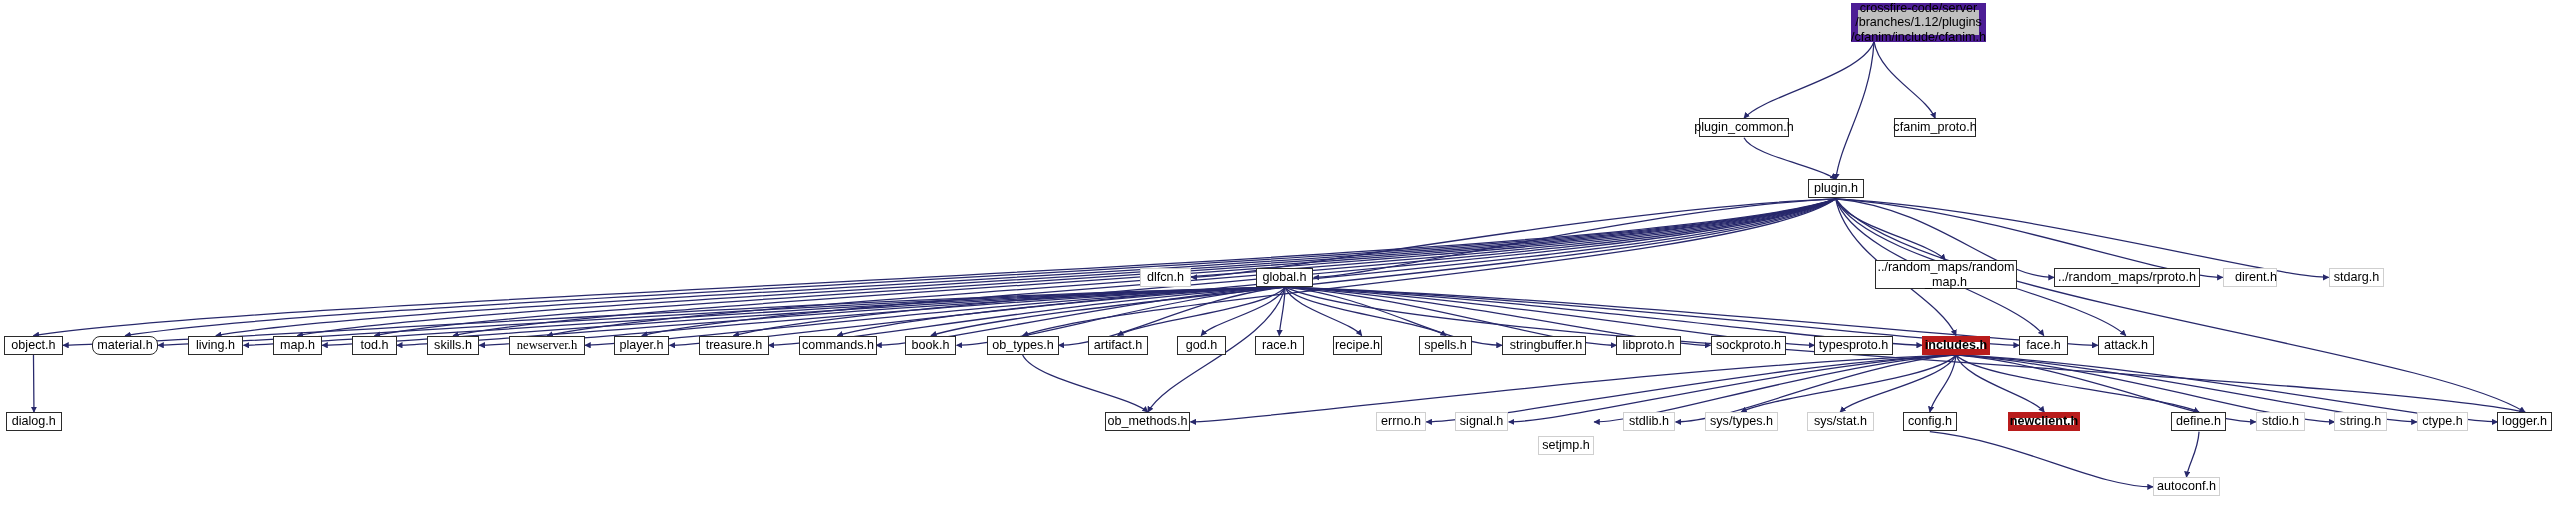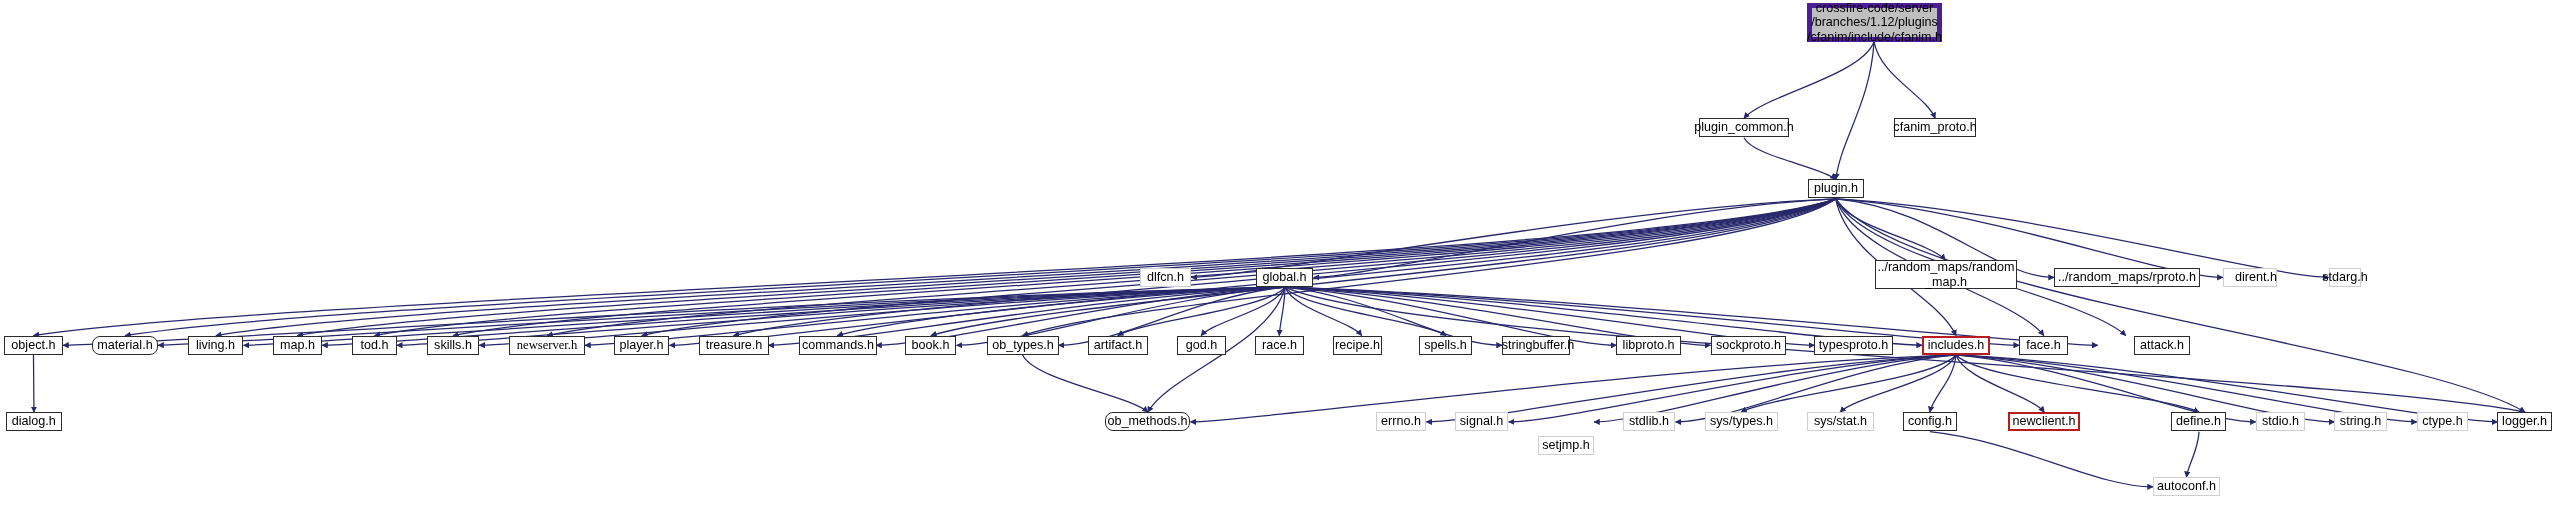--- a/index.html
+++ b/index.html
@@ -34,27 +34,29 @@
     line-height: 14.6px;
     color: #000000;
     background: #ffffff;
     border: 1px solid #2b2b2b;
     white-space: pre-line;
     padding: 0 3.9px;
     z-index: 5;
   }
   .node.root {
     background: #bfbfbf;
-    border: 5px solid #4c1d95;
+    border: 7px solid #4c1d95;
+    margin-left: 44px;
   }
   .node.sys {
     border: 1px solid #cfcfcf;
   }
   .node.red {
-    border: 2px solid #b91c1c;
+    border: 6px solid #b91c1c;
+    font-weight: bold;
   }
 </style>
 </head>
 <body>
 
 <div id="graph">
   <svg id="edges" viewBox="0 0 2655 531" preserveAspectRatio="none">
     <defs>
       <marker id="arrow" viewBox="0 0 10 10" refX="9" refY="5" markerWidth="5" markerHeight="5" orient="auto-start-reverse">
         <path d="M 0 0 L 10 5 L 0 10 z" fill="#27286b"></path>
@@ -139,47 +141,47 @@
 /cfanim/include/cfanim.h</div>
       <div class="node" style="left: 1699px; top: 118px; width: 90px; height: 19.4px;">plugin_common.h</div>
       <div class="node" style="left: 1894px; top: 118px; width: 82px; height: 19.4px;">cfanim_proto.h</div>
       <div class="node" style="left: 1808px; top: 179px; width: 56px; height: 19.4px;">plugin.h</div>
       <div class="node sys" style="left: 1140px; top: 268px; width: 51px; height: 19.4px;">dlfcn.h</div>
       <div class="node" style="left: 1256px; top: 268px; width: 57px; height: 19.4px;">global.h</div>
       <div class="node" style="left: 1875px; top: 260px; width: 142px; height: 29px;">../random_maps/random
 _map.h</div>
       <div class="node" style="left: 2054px; top: 268px; width: 146px; height: 19.4px;">../random_maps/rproto.h</div>
       <div class="node sys" style="left: 2223px; top: 268px; width: 54px; height: 19.4px; padding-left: 16px;">dirent.h</div>
-      <div class="node sys" style="left: 2329px; top: 268px; width: 32px; height: 19.4px;">stdarg.h</div>
+      <div class="node sys" style="left: 2329px; top: 268px; width: 55px; height: 19.4px;">stdarg.h</div>
       <div class="node" style="left: 3.9px; top: 336px; width: 59px; height: 19.4px;">object.h</div>
       <div class="node" style="left: 92px; top: 336px; width: 66px; height: 19.4px; border-radius: 8px;">material.h</div>
       <div class="node" style="left: 188px; top: 336px; width: 55px; height: 19.4px;">living.h</div>
       <div class="node" style="left: 273px; top: 336px; width: 49px; height: 19.4px;">map.h</div>
       <div class="node" style="left: 352px; top: 336px; width: 45px; height: 19.4px;">tod.h</div>
       <div class="node" style="left: 427px; top: 336px; width: 52px; height: 19.4px;">skills.h</div>
       <div class="node" style="left: 509px; top: 336px; width: 76px; height: 19.4px; font-family: Liberation Serif, serif;">newserver.h</div>
       <div class="node" style="left: 614px; top: 336px; width: 55px; height: 19.4px;">player.h</div>
       <div class="node" style="left: 699px; top: 336px; width: 70px; height: 19.4px;">treasure.h</div>
       <div class="node" style="left: 799px; top: 336px; width: 78px; height: 19.4px;">commands.h</div>
       <div class="node" style="left: 905px; top: 336px; width: 51px; height: 19.4px;">book.h</div>
       <div class="node" style="left: 987px; top: 336px; width: 72px; height: 19.4px;">ob_types.h</div>
       <div class="node" style="left: 1088px; top: 336px; width: 60px; height: 19.4px;">artifact.h</div>
       <div class="node" style="left: 1177px; top: 336px; width: 49px; height: 19.4px;">god.h</div>
       <div class="node" style="left: 1255px; top: 336px; width: 49px; height: 19.4px;">race.h</div>
       <div class="node" style="left: 1333px; top: 336px; width: 49px; height: 19.4px;">recipe.h</div>
       <div class="node" style="left: 1419px; top: 336px; width: 53px; height: 19.4px;">spells.h</div>
-      <div class="node" style="left: 1502px; top: 336px; width: 68px; height: 19.4px; padding-left: 8px;">stringbuffer.h</div>
+      <div class="node" style="left: 1502px; top: 336px; width: 84px; height: 19.4px; padding-left: 8px;">stringbuffer.h</div>
       <div class="node" style="left: 1616px; top: 336px; width: 65px; height: 19.4px;">libproto.h</div>
       <div class="node" style="left: 1711px; top: 336px; width: 75px; height: 19.4px;">sockproto.h</div>
       <div class="node" style="left: 1814px; top: 336px; width: 79px; height: 19.4px;">typesproto.h</div>
       <div class="node red" style="left: 1922px; top: 336px; width: 68px; height: 19.4px;">includes.h</div>
       <div class="node" style="left: 2019px; top: 336px; width: 49px; height: 19.4px;">face.h</div>
-      <div class="node" style="left: 2098px; top: 336px; width: 56px; height: 19.4px; margin-left: 36px;">attack.h</div>
+      <div class="node" style="left: 2098px; top: 336px; width: 56px; height: 19.4px;">attack.h</div>
       <div class="node" style="left: 5.8px; top: 412px; width: 56px; height: 19.4px;">dialog.h</div>
-      <div class="node" style="left: 1105px; top: 412px; width: 85px; height: 19.4px; border-radius: 8px;">ob_methods.h</div>
+      <div class="node" style="left: 1105px; top: 412px; width: 85px; height: 19.4px;">ob_methods.h</div>
       <div class="node sys" style="left: 1376px; top: 412px; width: 50px; height: 19.4px;">errno.h</div>
       <div class="node sys" style="left: 1455px; top: 412px; width: 53px; height: 19.4px;">signal.h</div>
       <div class="node sys" style="left: 1538px; top: 412px; width: 56px; height: 19.4px; margin-top: 24px;">setjmp.h</div>
       <div class="node sys" style="left: 1623px; top: 412px; width: 52px; height: 19.4px;">stdlib.h</div>
       <div class="node sys" style="left: 1705px; top: 412px; width: 73px; height: 19.4px;">sys/types.h</div>
       <div class="node sys" style="left: 1807px; top: 412px; width: 67px; height: 19.4px;">sys/stat.h</div>
       <div class="node" style="left: 1903px; top: 412px; width: 54px; height: 19.4px;">config.h</div>
       <div class="node red" style="left: 2008px; top: 412px; width: 72px; height: 19.4px;">newclient.h</div>
       <div class="node" style="left: 2171px; top: 412px; width: 55px; height: 19.4px;">define.h</div>
       <div class="node sys" style="left: 2256px; top: 412px; width: 49px; height: 19.4px;">stdio.h</div>

